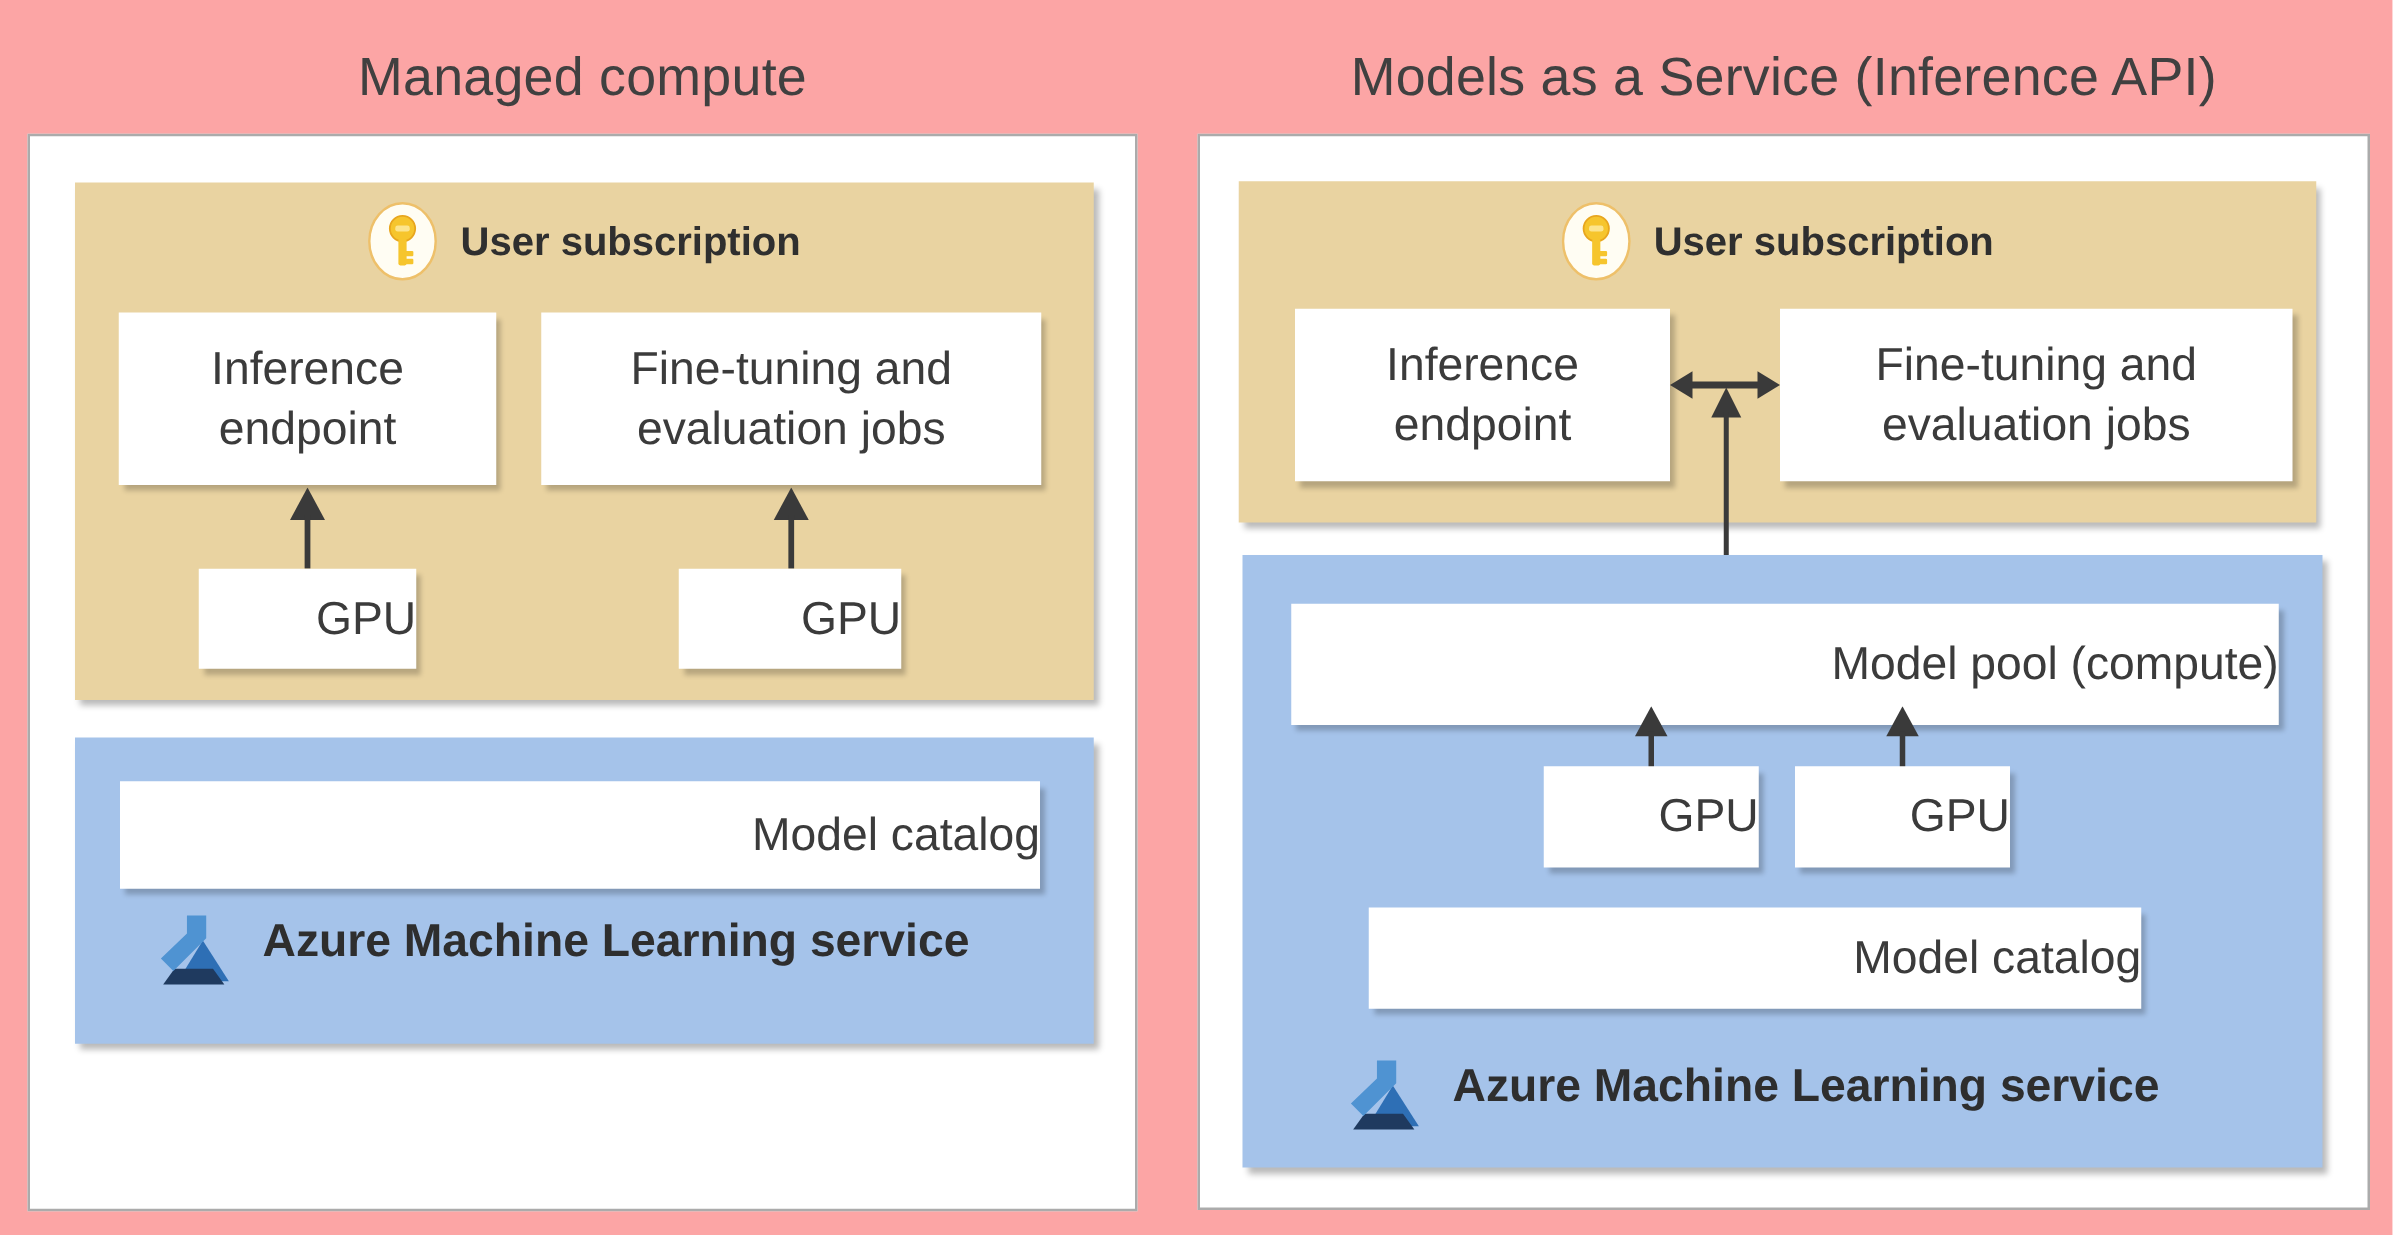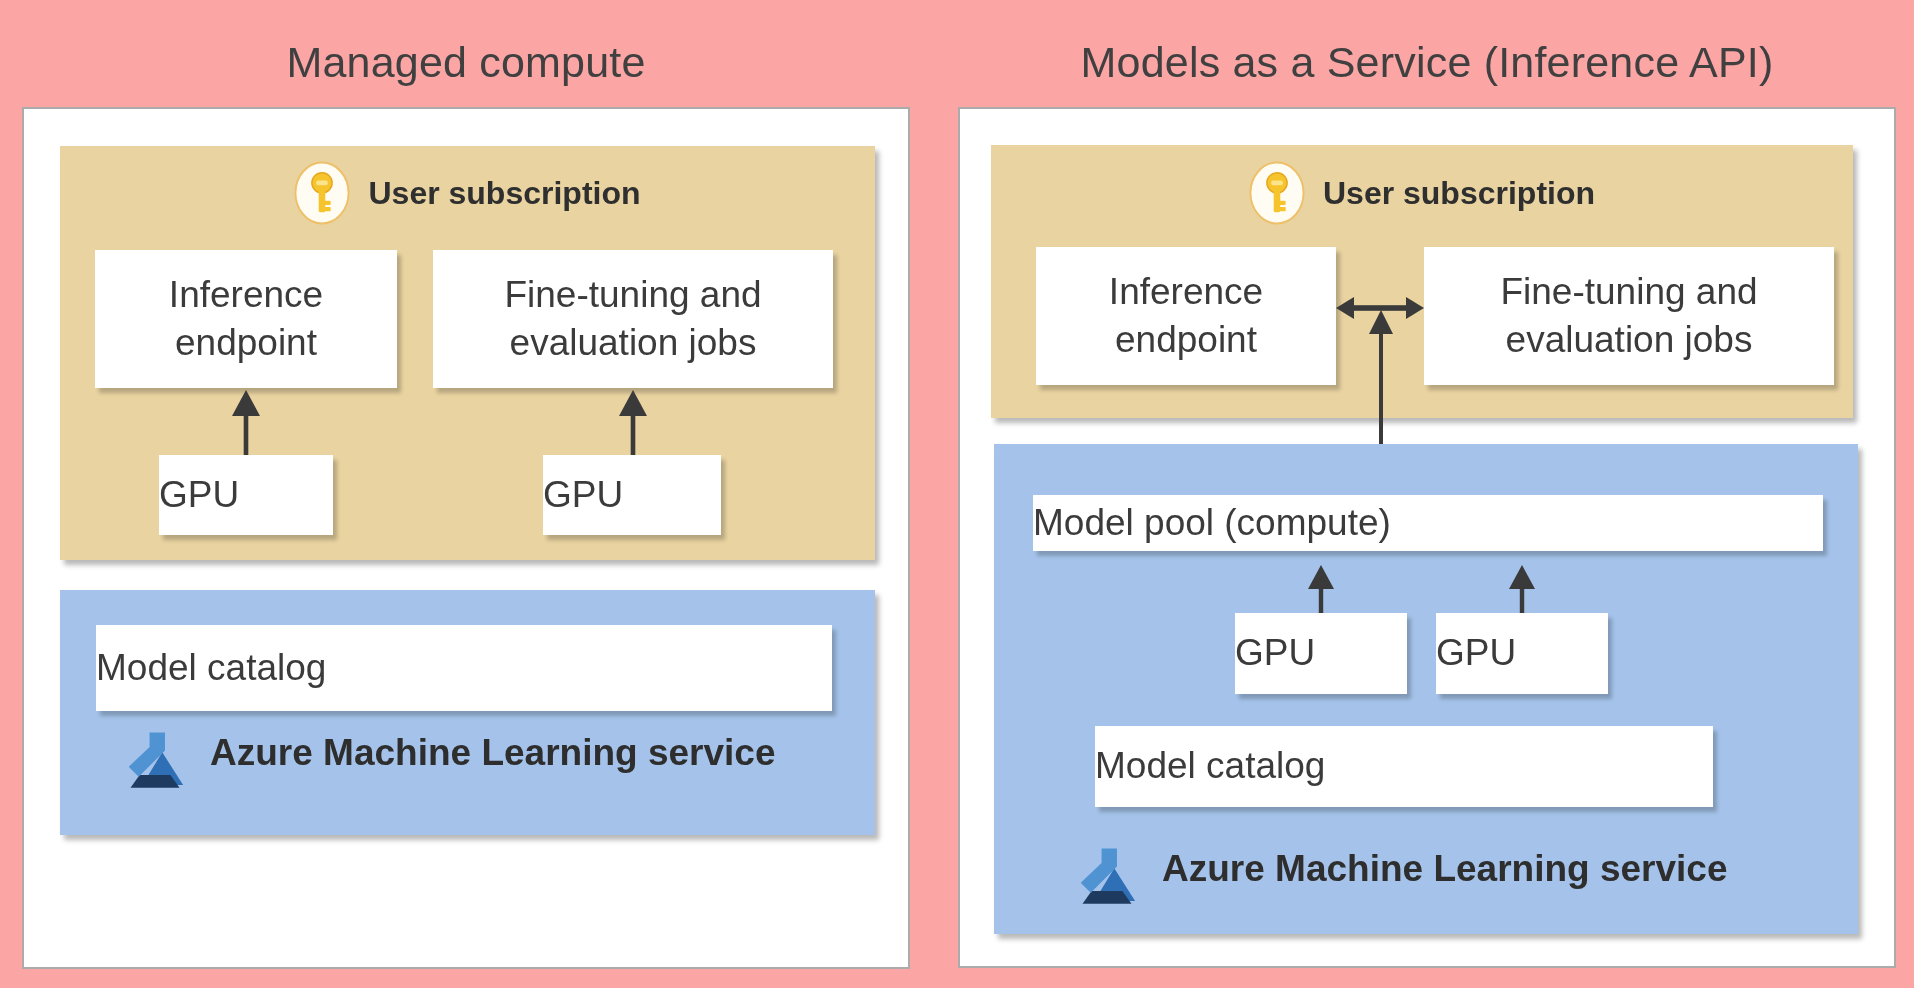--- a/index.html
+++ b/index.html
@@ -13,21 +13,21 @@
     color:#404040; letter-spacing:.2px;
   }
   .outer {
     position:absolute; background:#ffffff; border:2px solid #ababab;
   }
   .group { position:absolute; box-shadow:4px 5px 5px rgba(0,0,0,0.28); }
   .tan  { background:#e9d3a1; }
   .blue { background:#a5c3ea; }
   .wbox {
     position:absolute; background:#ffffff; box-shadow:4px 5px 4px rgba(0,0,0,0.22);
-    display:flex; align-items:center; justify-content:flex-start; text-align:center;
+    display:flex; align-items:center; justify-content:flex-end; text-align:center;
     font-size:37px; line-height:1.3; color:#3b3b3b;
   }
   .sub-header {
     position:absolute; display:flex; align-items:center; justify-content:center;
     gap:18px; height:70px;
   }
   .sub-label { font-size:32px; font-weight:700; color:#2f2f2f; }
   .service-row { position:absolute; display:flex; align-items:flex-start; gap:26px; }
   .service-label { font-size:37px; font-weight:700; color:#2e2e2e; }
   .arrow-svg { position:absolute; }
@@ -136,21 +136,21 @@
     <polygon class="arrow-shape" points="88,18 70,7 70,29"></polygon>
   </svg>
 
   <svg class="arrow-svg" style="left:1367px; top:310px;" width="28" height="173">
     <polygon class="arrow-shape" points="14,0 2,24 26,24"></polygon>
     <rect class="arrow-shape" x="12" y="20" width="4" height="153"></rect>
   </svg>
 
   <div class="group blue" style="left:994px; top:444px; width:864px; height:490px;"></div>
 
-  <div class="wbox" style="left:1033px; top:495px; width:790px; height:56px;">
+  <div class="wbox" style="left:1033px; top:483px; width:790px; height:97px;">
     <span>Model pool (compute)</span>
   </div>
 
   <svg class="arrow-svg" style="left:1305px; top:565px;" width="32" height="50">
     <polygon class="arrow-shape" points="16,0 3,24 29,24"></polygon>
     <rect class="arrow-shape" x="13.8" y="20" width="4.4" height="30"></rect>
   </svg>
   <svg class="arrow-svg" style="left:1506px; top:565px;" width="32" height="50">
     <polygon class="arrow-shape" points="16,0 3,24 29,24"></polygon>
     <rect class="arrow-shape" x="13.8" y="20" width="4.4" height="30"></rect>

